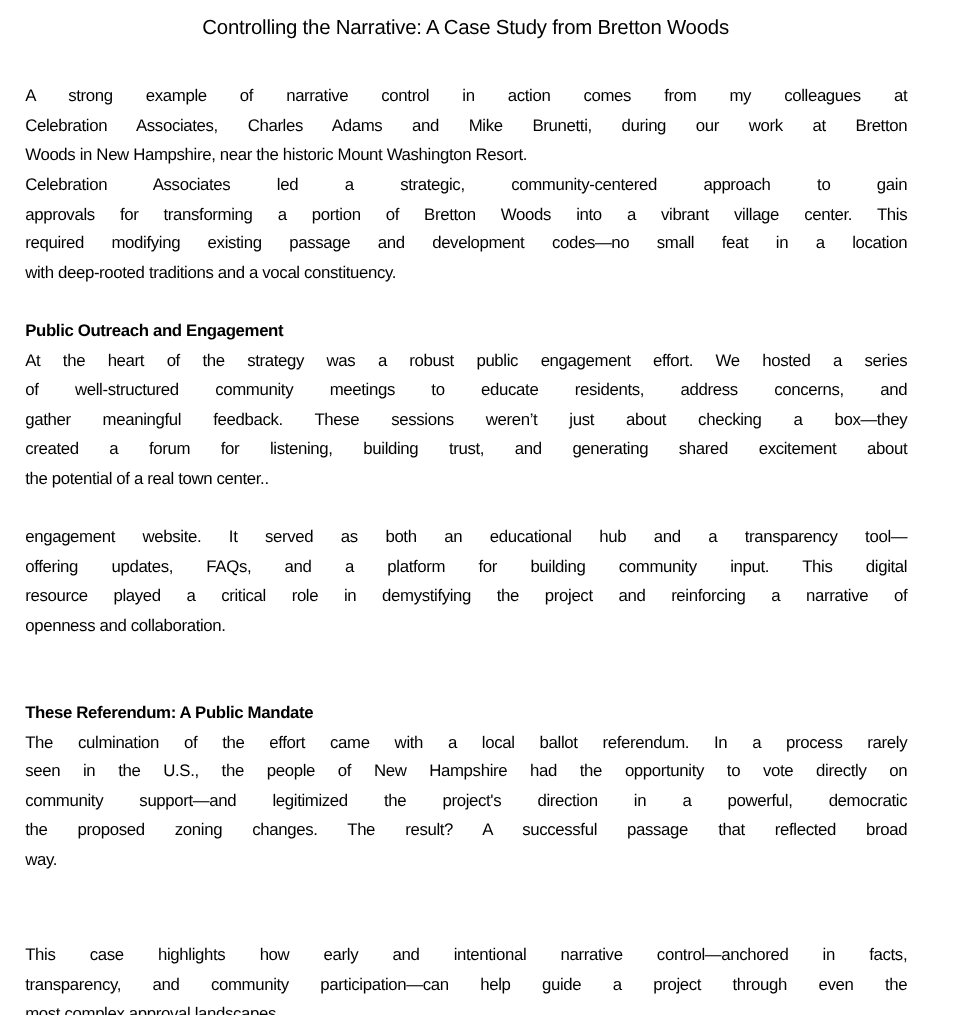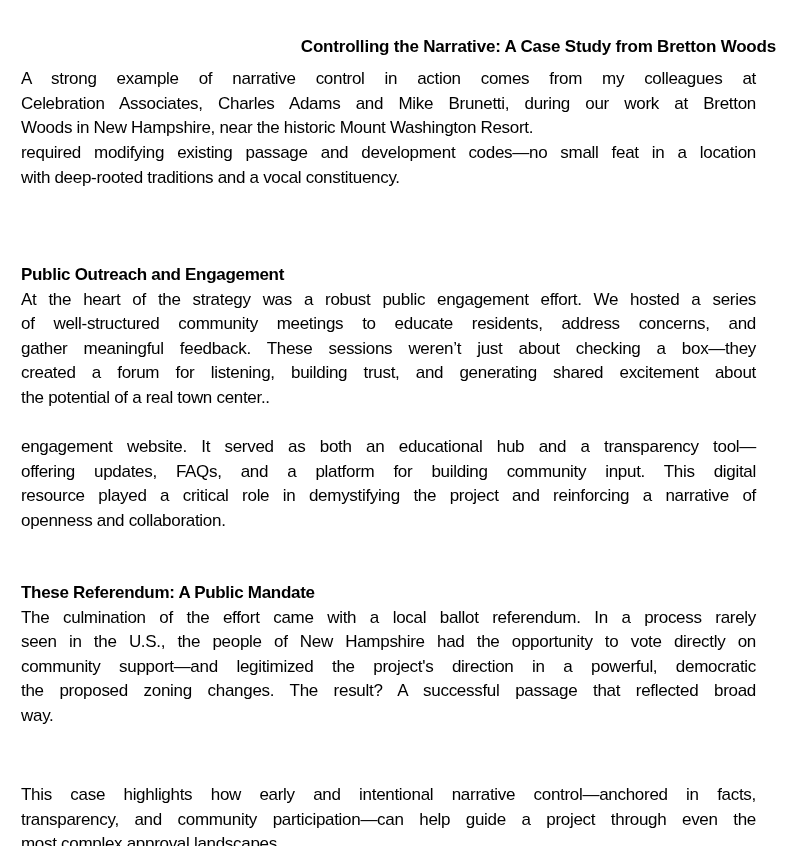--- a/index.html
+++ b/index.html
@@ -14,34 +14,34 @@
     font-family: "Liberation Sans", sans-serif;
     color: #000000;
   }
   .page {
     position: relative;
     width: 804px;
     height: 846px;
   }
   .title {
     position: absolute;
-    top: 36px;
+    top: 12px;
     left: 0;
     width: 776px;
-    text-align: right;
-    font-weight: bold;
+    text-align: center;
+    font-weight: normal;
     font-size: 17px;
     line-height: 22px;
     letter-spacing: -0.2px;
   }
   .block {
     position: absolute;
     left: 21px;
     width: 735px;
-    font-size: 17px;
+    font-size: 14px;
     line-height: 24.5px;
     letter-spacing: -0.3px;
   }
   .line {
     display: block;
     white-space: nowrap;
     height: 24.5px;
     text-align: justify;
     text-align-last: justify;
     overflow: visible;
@@ -64,20 +64,22 @@
 
   <div class="title">Controlling the Narrative: A Case Study from Bretton Woods</div>
 
   <div class="block" style="top:67px;">
     <span class="line">A strong example of narrative control in action comes from my colleagues at</span>
     <span class="line">Celebration Associates, Charles Adams and Mike Brunetti, during our work at Bretton</span>
     <span class="line last">Woods in New Hampshire, near the historic Mount Washington Resort.</span>
   </div>
 
   <div class="block" style="top:141px;">
+    <span class="line">Celebration Associates led a strategic, community-centered approach to gain</span>
+    <span class="line">approvals for transforming a portion of Bretton Woods into a vibrant village center. This</span>
     <span class="line">required modifying existing passage and development codes—no small feat in a location</span>
     <span class="line last">with deep-rooted traditions and a vocal constituency.</span>
   </div>
 
   <div class="block" style="top:263px;">
     <span class="heading">Public Outreach and Engagement</span>
     <span class="line">At the heart of the strategy was a robust public engagement effort. We hosted a series</span>
     <span class="line">of well-structured community meetings to educate residents, address concerns, and</span>
     <span class="line">gather meaningful feedback. These sessions weren’t just about checking a box—they</span>
     <span class="line">created a forum for listening, building trust, and generating shared excitement about</span>

